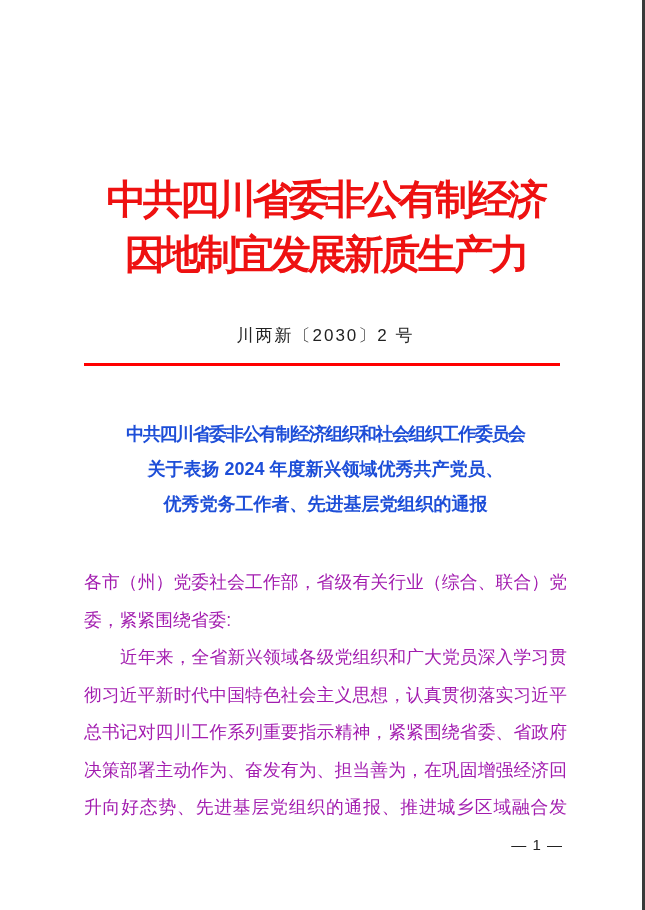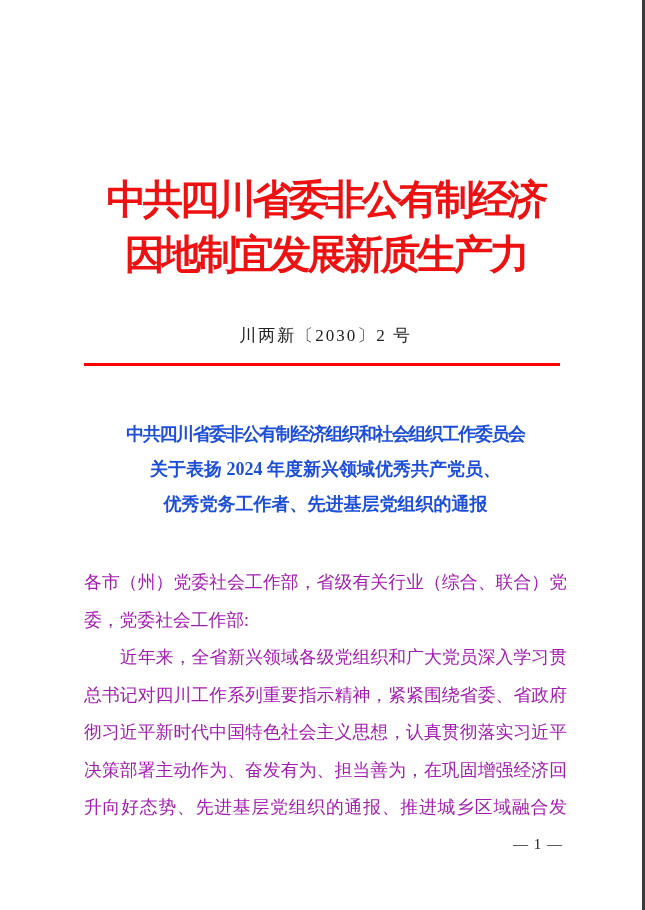--- a/index.html
+++ b/index.html
@@ -2,21 +2,21 @@
 <html><head>
 <meta charset="utf-8">
 <style>
   * { margin: 0; padding: 0; box-sizing: border-box; }
   html, body { background: #ffffff; }
   .page {
     position: relative;
     width: 645px;
     height: 910px;
     background: #ffffff;
-    font-family: Liberation Serif, serif;
+    font-family: Liberation Sans, sans-serif;
     color: #1a1a1a;
     overflow: hidden;
   }
   .page-edge {
     position: absolute;
     top: 0; right: 0;
     width: 3px; height: 910px;
     background: #3a3a3a;
   }
   .content {
@@ -98,24 +98,24 @@
     <div class="red-divider" style="background: rgb(255, 0, 0);"></div>
 
     <div class="notice-title">
       <div class="t-line1">中共四川省委非公有制经济组织和社会组织工作委员会</div>
       <div>关于表扬 2024 年度新兴领域优秀共产党员、</div>
       <div>优秀党务工作者、先进基层党组织的通报</div>
     </div>
 
     <div class="body-text">
       <div class="body-line">各市（州）党委社会工作部，省级有关行业（综合、联合）党</div>
-      <div class="body-line last-left">委，党委社会工作部:</div>
+      <div class="body-line last-left">委，紧紧围绕省委:</div>
       <div class="body-line indent">近年来，全省新兴领域各级党组织和广大党员深入学习贯</div>
+      <div class="body-line">彻习近平新时代中国特色社会主义思想，认真贯彻落实习近平</div>
       <div class="body-line">总书记对四川工作系列重要指示精神，紧紧围绕省委、省政府</div>
-      <div class="body-line">彻习近平新时代中国特色社会主义思想，认真贯彻落实习近平</div>
       <div class="body-line">决策部署主动作为、奋发有为、担当善为，在巩固增强经济回</div>
       <div class="body-line">升向好态势、先进基层党组织的通报、推进城乡区域融合发</div>
     </div>
 
     <div class="page-footer">— 1 —</div>
 
   </div>
   <div class="page-edge" style="background: rgb(58, 58, 58);"></div>
 </div>
 

